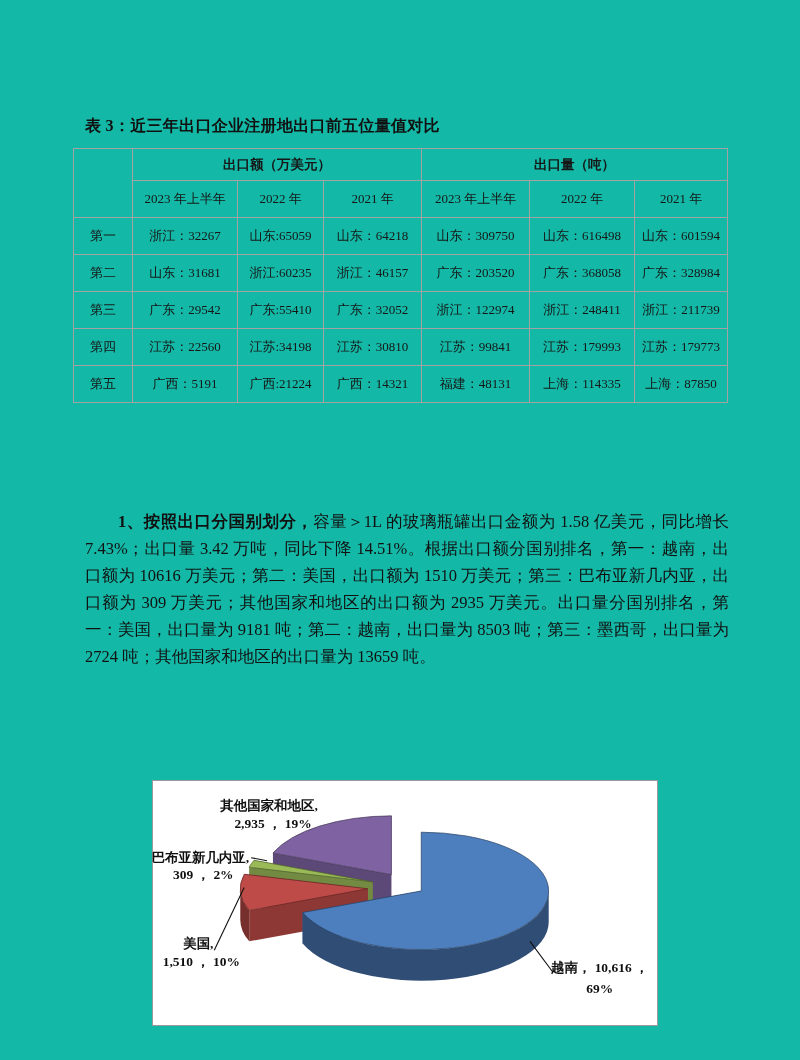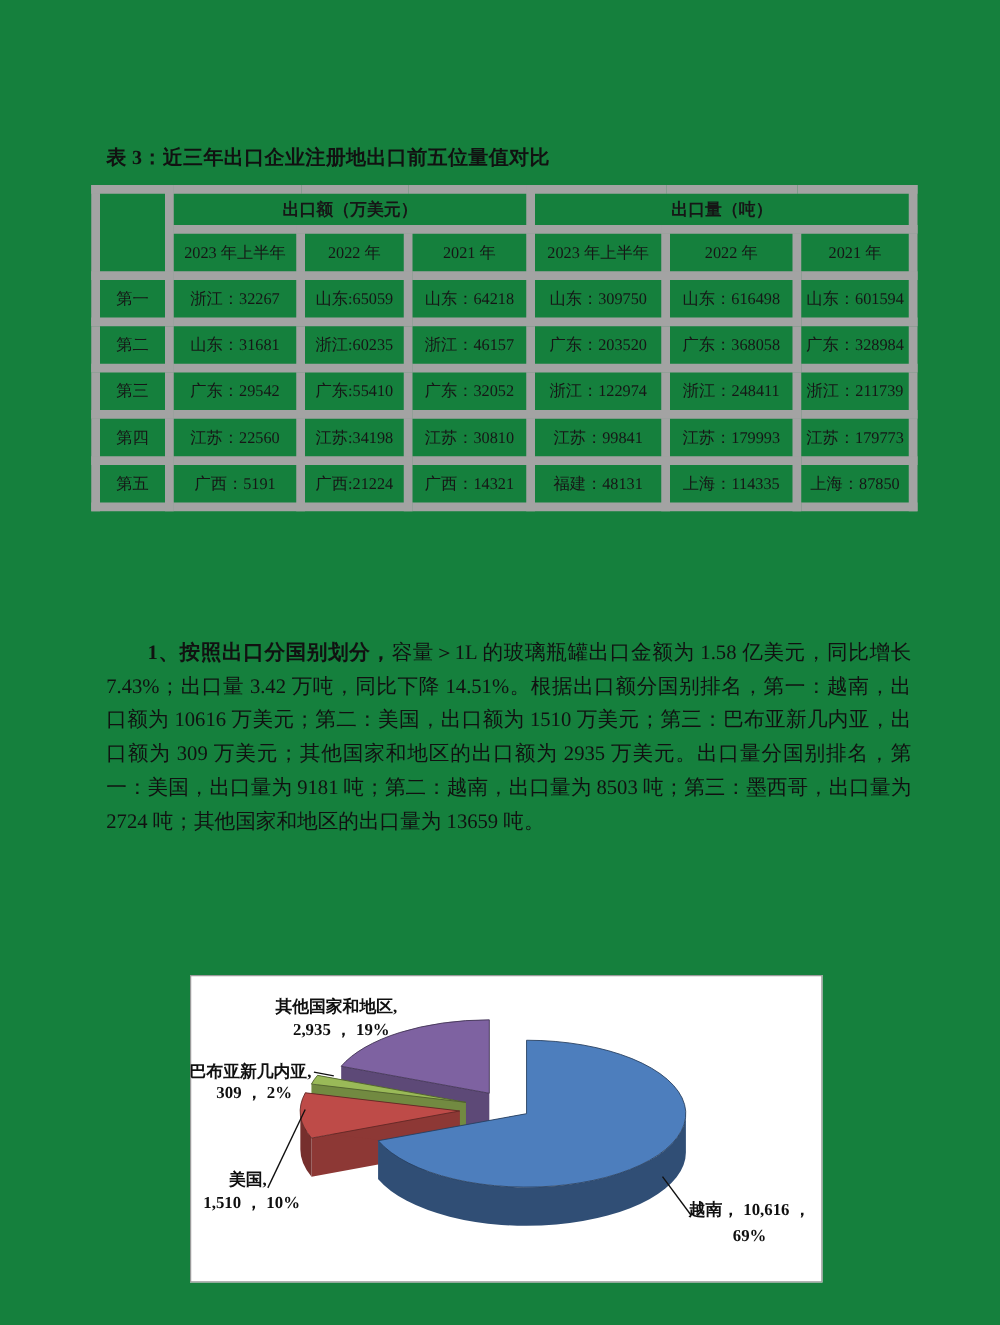--- a/index.html
+++ b/index.html
@@ -1,21 +1,21 @@
 <!DOCTYPE html>
 <html><head>
 <meta charset="utf-8">
 <style>
   *{box-sizing:border-box;margin:0;padding:0}
   html,body{background:#ffffff}
   body{font-family:"Liberation Serif","DejaVu Serif",serif;color:#111}
-  .page{position:relative;width:800px;height:1060px;background:#15803d;overflow:hidden}
+  .page{position:relative;width:800px;height:1060px;background:#14b8a6;overflow:hidden}
   .tbl-title{position:absolute;left:85px;top:116px;font-size:16px;font-weight:700;letter-spacing:.3px}
   table.t3{position:absolute;left:73px;top:148px;width:654px;border-collapse:collapse;table-layout:fixed;font-size:13px;color:#161616}
-  .t3 td{border:7px solid #a3a3a3;text-align:center;vertical-align:middle;font-weight:400;padding:0;overflow:hidden;white-space:nowrap}
+  .t3 td{border:1px solid #a3a3a3;text-align:center;vertical-align:middle;font-weight:400;padding:0;overflow:hidden;white-space:nowrap}
   .t3 td.grp{font-weight:700;font-size:13.5px}
   .intro{position:absolute;left:85px;top:444px;font-size:16px}
   .h1{position:absolute;left:85px;top:474px;font-size:16.5px;font-weight:700}
   .para{position:absolute;left:85px;top:508px;width:644px;font-size:16.5px;line-height:27px;text-align:justify;text-indent:2em}
   .para .lead{font-weight:700}
   .figcap{position:absolute;left:85px;top:750px;font-size:15.5px;font-weight:700}
   .chart{position:absolute;left:152px;top:780px;width:506px;height:246px;border:1px solid #9a9a9a;background:#fff}
   .chart svg{width:100%;height:100%;overflow:visible;display:block}
   .chart text{font-family:"Liberation Serif","DejaVu Serif",serif;font-weight:700;fill:#101010}
 </style>

